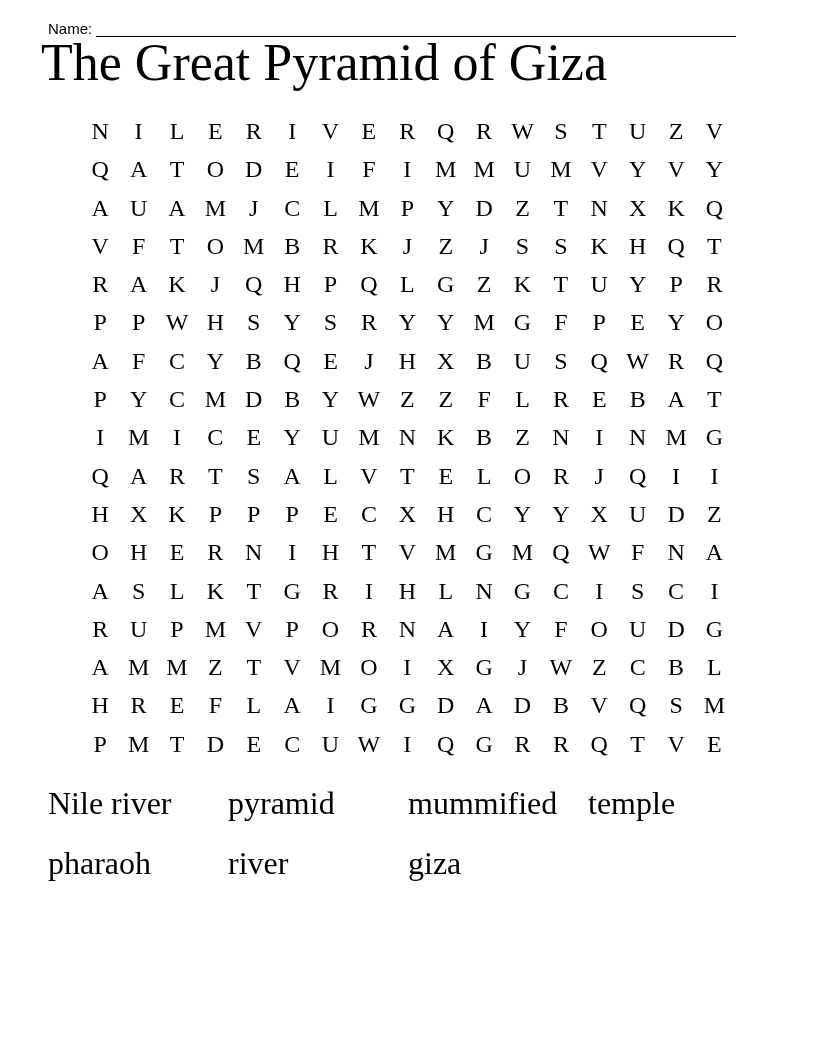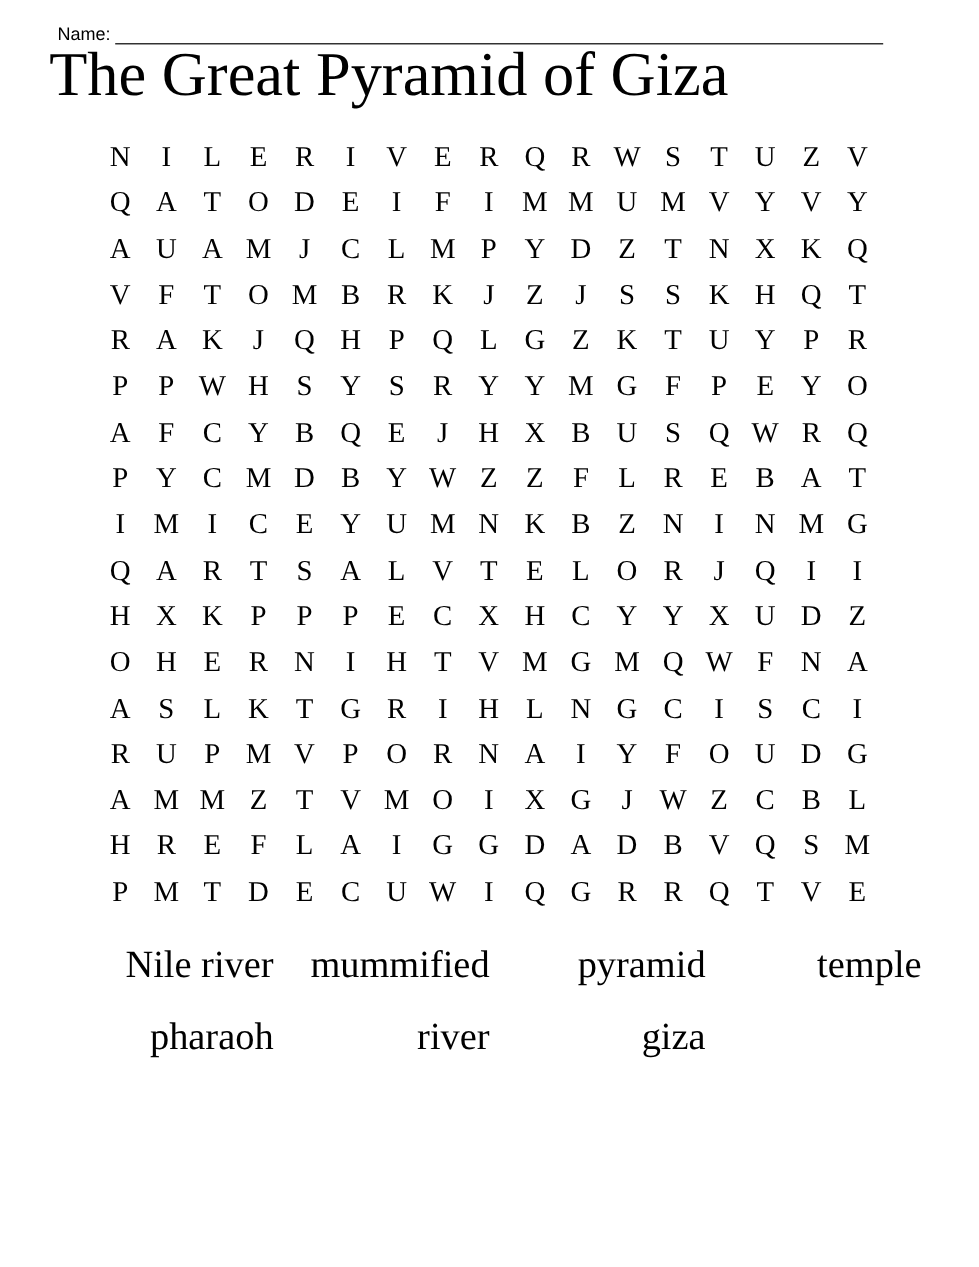--- a/index.html
+++ b/index.html
@@ -36,21 +36,20 @@
     .words {
       position: absolute; left: 48px; top: 783px;
       display: grid;
       grid-template-columns: 180px 180px 180px 180px;
       grid-auto-rows: 59.5px;
     }
     .word {
       font-size: 32px; line-height: 40px;
       font-family: "Liberation Serif", serif;
       white-space: nowrap;
-      text-align: right;
     }
   </style>
 </head>
 <body>
 
 <div class="name-line">
   <span>Name:</span>
   <span class="rule"></span>
 </div>
 
@@ -343,19 +342,19 @@
     <div class="cell">R</div>
     <div class="cell">R</div>
     <div class="cell">Q</div>
     <div class="cell">T</div>
     <div class="cell">V</div>
     <div class="cell">E</div>
   </div>
 
 <div class="words" id="word-list">
     <div class="word">Nile river</div>
+    <div class="word">pyramid</div>
     <div class="word">mummified</div>
-    <div class="word">pyramid</div>
     <div class="word">temple</div>
     <div class="word">pharaoh</div>
     <div class="word">river</div>
     <div class="word">giza</div>
   </div>
 
 </body></html>

